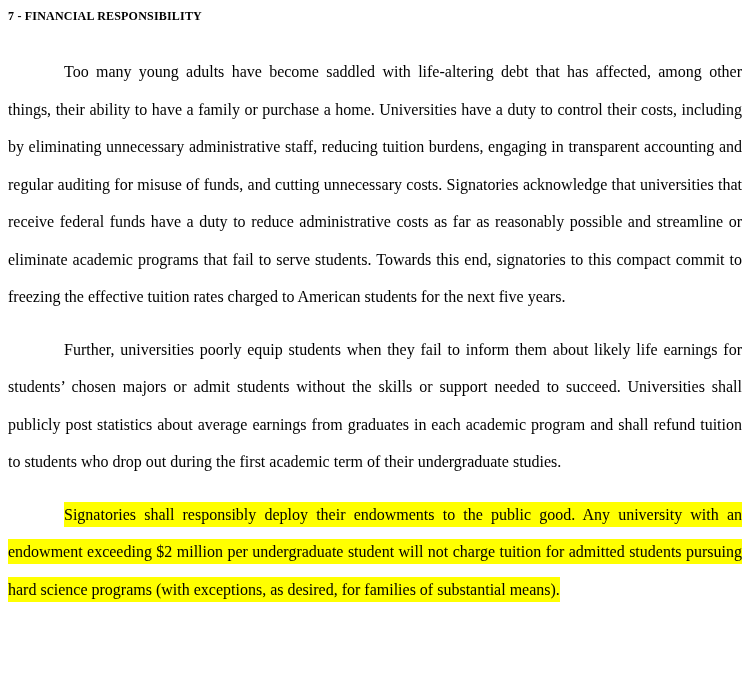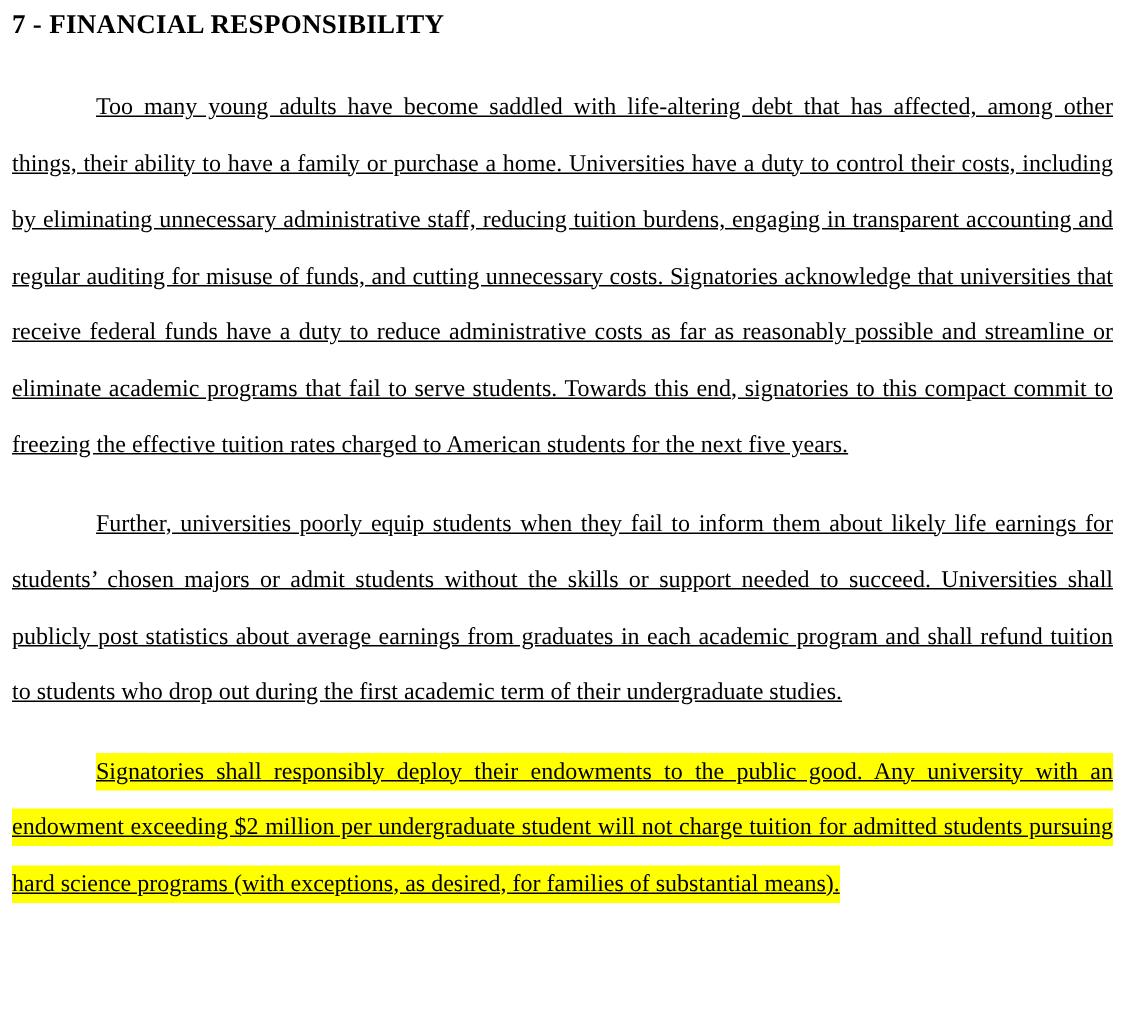--- a/index.html
+++ b/index.html
@@ -11,33 +11,32 @@
   }
   .page {
     width: 756px;
     height: 675px;
     box-sizing: border-box;
     padding: 6px 14px 0 8px;
     background: #ffffff;
     overflow: hidden;
   }
   .heading {
-    font-size: 18px;
+    font-size: 12px;
     font-weight: bold;
     line-height: 20px;
     margin: 0 0 27px 0;
     letter-spacing: 0.2px;
   }
   .para {
     font-size: 16px;
     line-height: 37.5px;
     text-align: justify;
     text-indent: 56px;
     margin: 0 0 15px 0;
-    text-decoration: underline;
   }
   .para:last-child { margin-bottom: 0; }
   .ptext { background: transparent; }
   .highlight {
     background: #ffff00;
     padding: 4px 0;
     -webkit-box-decoration-break: clone;
     box-decoration-break: clone;
   }
 </style>

